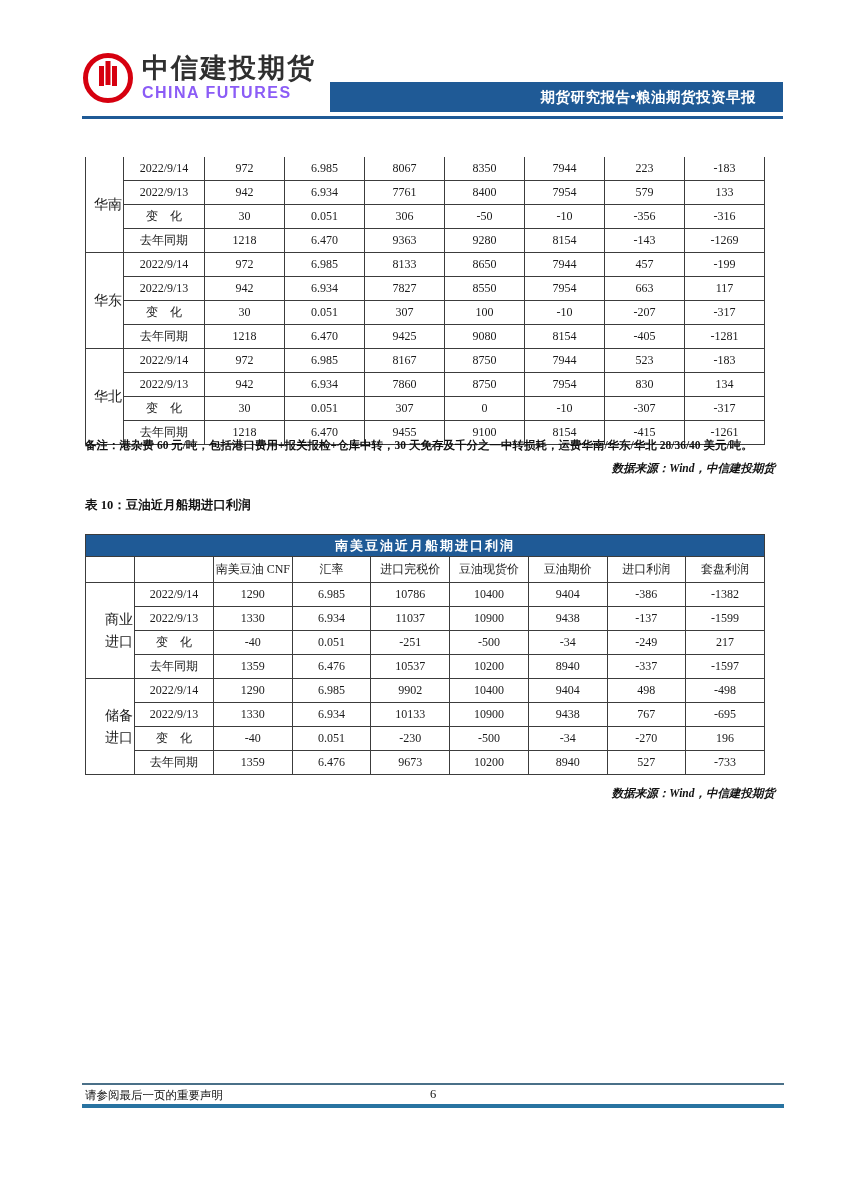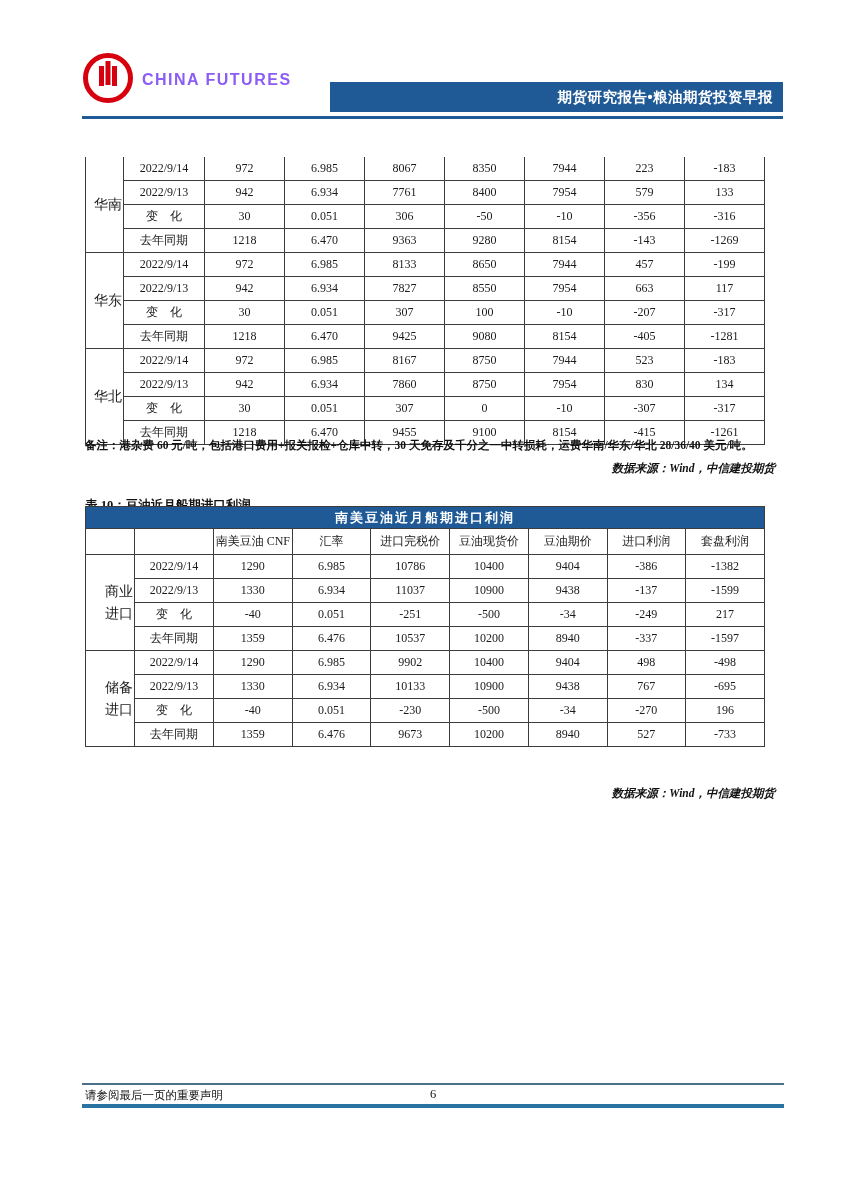--- a/index.html
+++ b/index.html
@@ -12,33 +12,33 @@
   .logo-wrap { position:absolute; left:82px; top:52px; display:flex; align-items:center; }
   .logo-mark { width:52px; height:52px; }
   .logo-text { margin-left:8px; line-height:1; }
   .logo-cn { font-size:27px; font-weight:bold; color:#2f2f2f; letter-spacing:2px;
              font-family:"Liberation Sans","DejaVu Sans",sans-serif; }
   .logo-en { font-size:16px; font-weight:bold; color:#8b5cf6; letter-spacing:1.5px; margin-top:3px;
              font-family:"Liberation Sans","DejaVu Sans",sans-serif; }
   .report-banner {
     position:absolute; left:330px; top:82px; width:453px; height:30px;
     background:#1f5a96; color:#ffffff; font-weight:bold; font-size:14.5px;
-    line-height:30px; text-align:right; padding-right:10px; box-sizing:border-box;
+    line-height:30px; text-align:right; padding-right:27px; box-sizing:border-box;
     font-family:"Liberation Sans","DejaVu Sans",sans-serif; letter-spacing:0.5px;
   }
   .header-rule { position:absolute; left:82px; top:116px; width:701px; height:3px; background:#1f5a96; }
 
   
   .tbl { border-collapse:collapse; table-layout:fixed; width:680px; }
   .tbl td { border:1px solid #3c3c3c; text-align:center; vertical-align:middle;
             height:23px; font-size:12px; padding:0 1px; overflow:hidden; white-space:nowrap; }
   .tbl .region { font-size:14px; line-height:1.55;text-align:right; }
   .t9-wrap { position:absolute; left:85px; top:157px; }
   .t9 tr:first-child td { border-top:none; }
-  .t10-wrap { position:absolute; left:85px; top:506px; }
+  .t10-wrap { position:absolute; left:85px; top:534px; }
   .t10 .banner-cell { background:#1f5a96; color:#ffffff; font-weight:bold;
                       font-size:13px; height:21px; letter-spacing:2px; }
   .t10 .hdr { height:25px; font-size:12px; }
 
   .tbl-caption { position:absolute; left:85px; top:497px; font-size:12.5px; font-weight:bold; color:#111; }
 
   .note-line { position:absolute; left:85px; width:690px; font-size:11.5px; font-weight:bold; color:#111; }
   .src-line  { position:absolute; left:85px; width:690px; font-size:11.5px; font-weight:bold; font-style:italic; color:#111;text-align:right; }
   .note-1 { top:438px; } .src-1 { top:461px; }
   .note-2 { top:763px; } .src-2 { top:786px; }
@@ -56,20 +56,21 @@
 
   <div class="logo-wrap">
     <svg class="logo-mark" viewBox="0 0 52 52">
       <circle cx="26" cy="26" r="22.5" fill="none" stroke="#d6000f" stroke-width="5"></circle>
       <rect x="17" y="14" width="5" height="24" fill="#d6000f"></rect>
       <rect x="23.5" y="9" width="5" height="24" fill="#d6000f"></rect>
       <rect x="30" y="14" width="5" height="24" fill="#d6000f"></rect>
       <rect x="14" y="34" width="24" height="4" fill="#ffffff"></rect>
     </svg>
     <div class="logo-text">
+      <div class="logo-cn">中信建投期货</div>
       <div class="logo-en">CHINA FUTURES</div>
     </div>
   </div>
   <div class="report-banner">期货研究报告•粮油期货投资早报</div>
   <div class="header-rule"></div>
 
   <div class="t9-wrap">
     <table class="tbl t9">
       <colgroup>
           <col style="width:38px">

